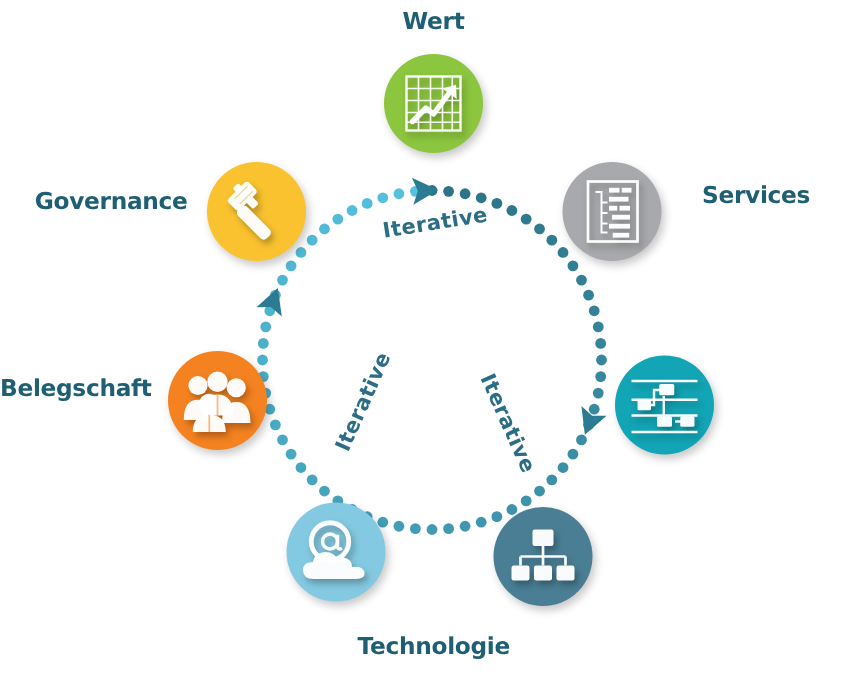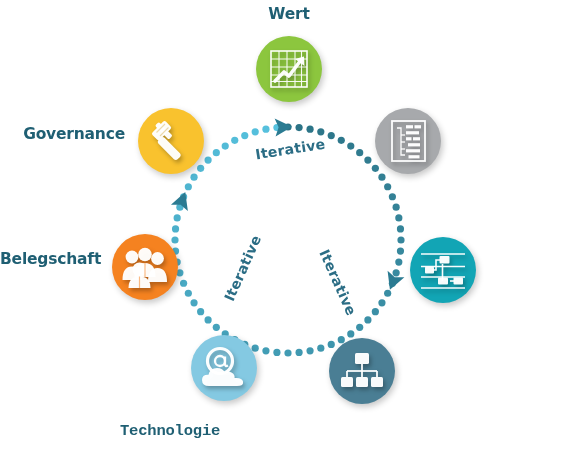--- a/index.html
+++ b/index.html
@@ -267,16 +267,17 @@
             <g stroke="rgba(200,150,20,0.35)" stroke-width="1.1" fill="none">
               <path d="M8.5 14.5 L17 6"></path>
               <path d="M12 18 L20.5 9.5"></path>
             </g>
           </svg>
         </span>
       </div>
     </div>
 
 <div class="node-label" style="top: 5px; left: 0px; width: 578px; text-align: center;">Wert</div>
-    <div class="node-label" style="top: 422px; left: 120px; width: 200px; text-align: left; font-family: Liberation Mono, monospace;">Technologie</div>
+    <div class="node-label" style="top: 121px; left: 468px;">Services</div>
+    <div class="node-label" style="top: 422px; left: 140px; width: 200px; text-align: right;">Technologie</div>
     <div class="node-label" style="top: 250px; left: 0px; width: 92px; text-align: right;">Belegschaft</div>
     <div class="node-label" style="top: 125px; left: 0px; width: 125px; text-align: right;">Governance</div>
   </div>
 
 </body></html>

